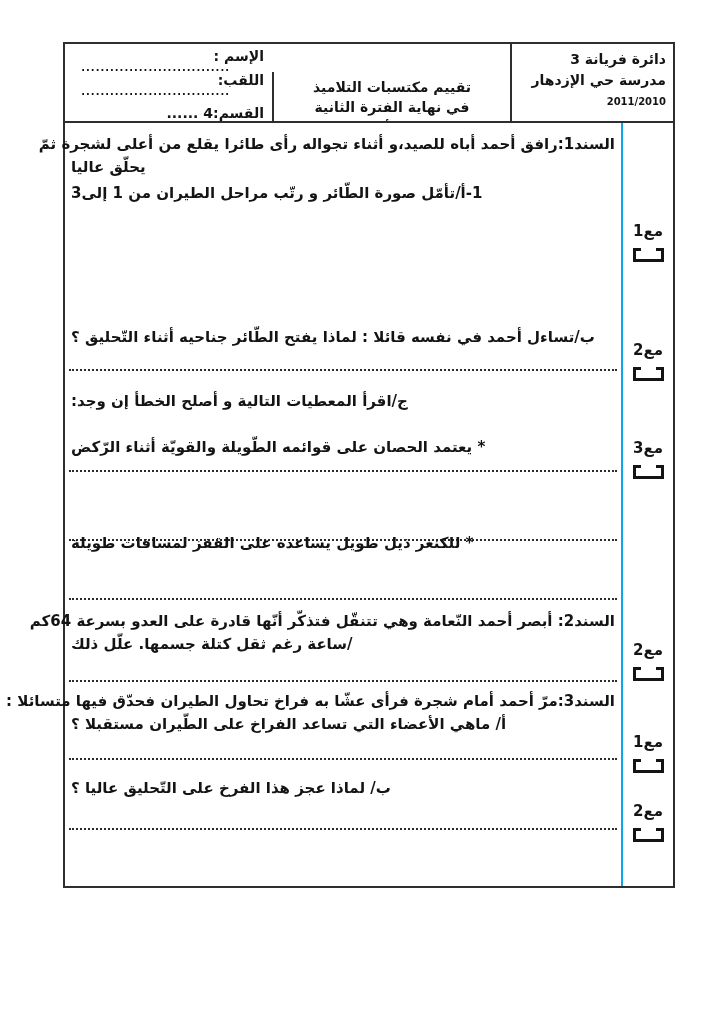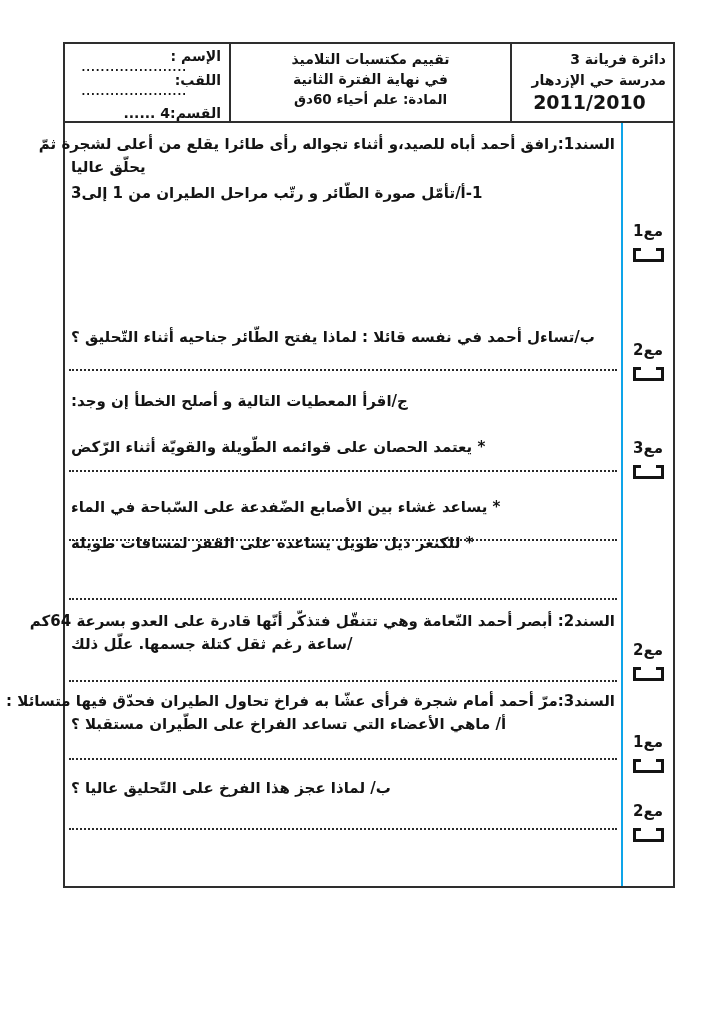--- a/index.html
+++ b/index.html
@@ -9,22 +9,22 @@
   }
   .doc{
     position:absolute;left:63px;top:42px;width:612px;height:846px;
     border:2px solid #2e2e2e;box-sizing:border-box;direction:rtl;background:#ffffff;
   }
   
   .header-row{display:flex;height:79px;border-bottom:2px solid #2e2e2e;box-sizing:border-box;}
   .cell{box-sizing:border-box;overflow:hidden;}
   .school-cell{width:163px;border-left:2px solid #2e2e2e;text-align:right;padding:5px 7px 0 1px;}
   .school-cell .hl{font-size:14px;line-height:21px;}
-  .school-cell .yr{font-size:19px;line-height:22px;text-align:center;}
-  .title-cell{width:281px;border-left:2px solid #2e2e2e;text-align:center;padding-top:5px;}
+  .school-cell .yr{font-size:10px;line-height:22px;}
+  .title-cell{width:238px;border-left:2px solid #2e2e2e;text-align:center;padding-top:5px;margin-top:28px;}
   .title-cell .hl{font-size:14px;line-height:20px;}
   .title-cell .hl-small{font-size:13.5px;line-height:21px;}
   .student-cell{flex:1;text-align:right;padding:4px 8px 0 17px;font-size:14px;}
   .fld-lbl{display:block;font-size:14px;line-height:16px;}
   .fld-dots{display:block;text-align:right;padding-left:4px;padding-right:34px;
     font-size:10px;line-height:8px;letter-spacing:1px;white-space:nowrap;overflow:hidden;}
   .class-line{display:block;font-size:14px;line-height:18px;margin-top:8px;}
   
   .body-row{display:flex;height:763px;box-sizing:border-box;}
   .marks-col{width:52px;border-left:2px solid #0ea5e9;box-sizing:border-box;position:relative;}
@@ -108,21 +108,20 @@
         <div class="bline" style="top:59px">1-أ/تأمّل صورة الطّائر و رتّب مراحل الطيران من 1 إلى3</div>
 
         <div class="bline" style="top:203px">ب/تساءل أحمد في نفسه قائلا : لماذا يفتح الطّائر جناحيه أثناء التّحليق ؟</div>
         <div class="dotline" style="top:246px"></div>
 
         <div class="bline" style="top:267px">ج/اقرأ المعطيات التالية و أصلح الخطأ إن وجد:</div>
 
         <div class="bline" style="top:313px">* يعتمد الحصان على قوائمه الطّويلة والقويّة أثناء الرّكض</div>
         <div class="dotline" style="top:347px"></div>
 
-        <div class="bline" style="top:373px">* يساعد غشاء بين الأصابع الضّفدعة على السّباحة في الماء</div>
         <div class="dotline" style="top:416px"></div>
 
         <div class="bline" style="top:409px">* للكنغر ذيل طويل يساعده على القفز لمسافات طويلة</div>
         <div class="dotline" style="top:475px"></div>
 
         <div class="bline" style="top:487px">السند2: أبصر أحمد النّعامة وهي تتنقّل فتذكّر أنّها قادرة على العدو بسرعة 64كم</div>
         <div class="bline" style="top:510px">/ساعة رغم ثقل كتلة جسمها. علّل ذلك</div>
         <div class="dotline" style="top:557px"></div>
 
         <div class="bline" style="top:567px">السند3:مرّ أحمد أمام شجرة فرأى عشّا به فراخ تحاول الطيران فحدّق فيها متسائلا :</div>

